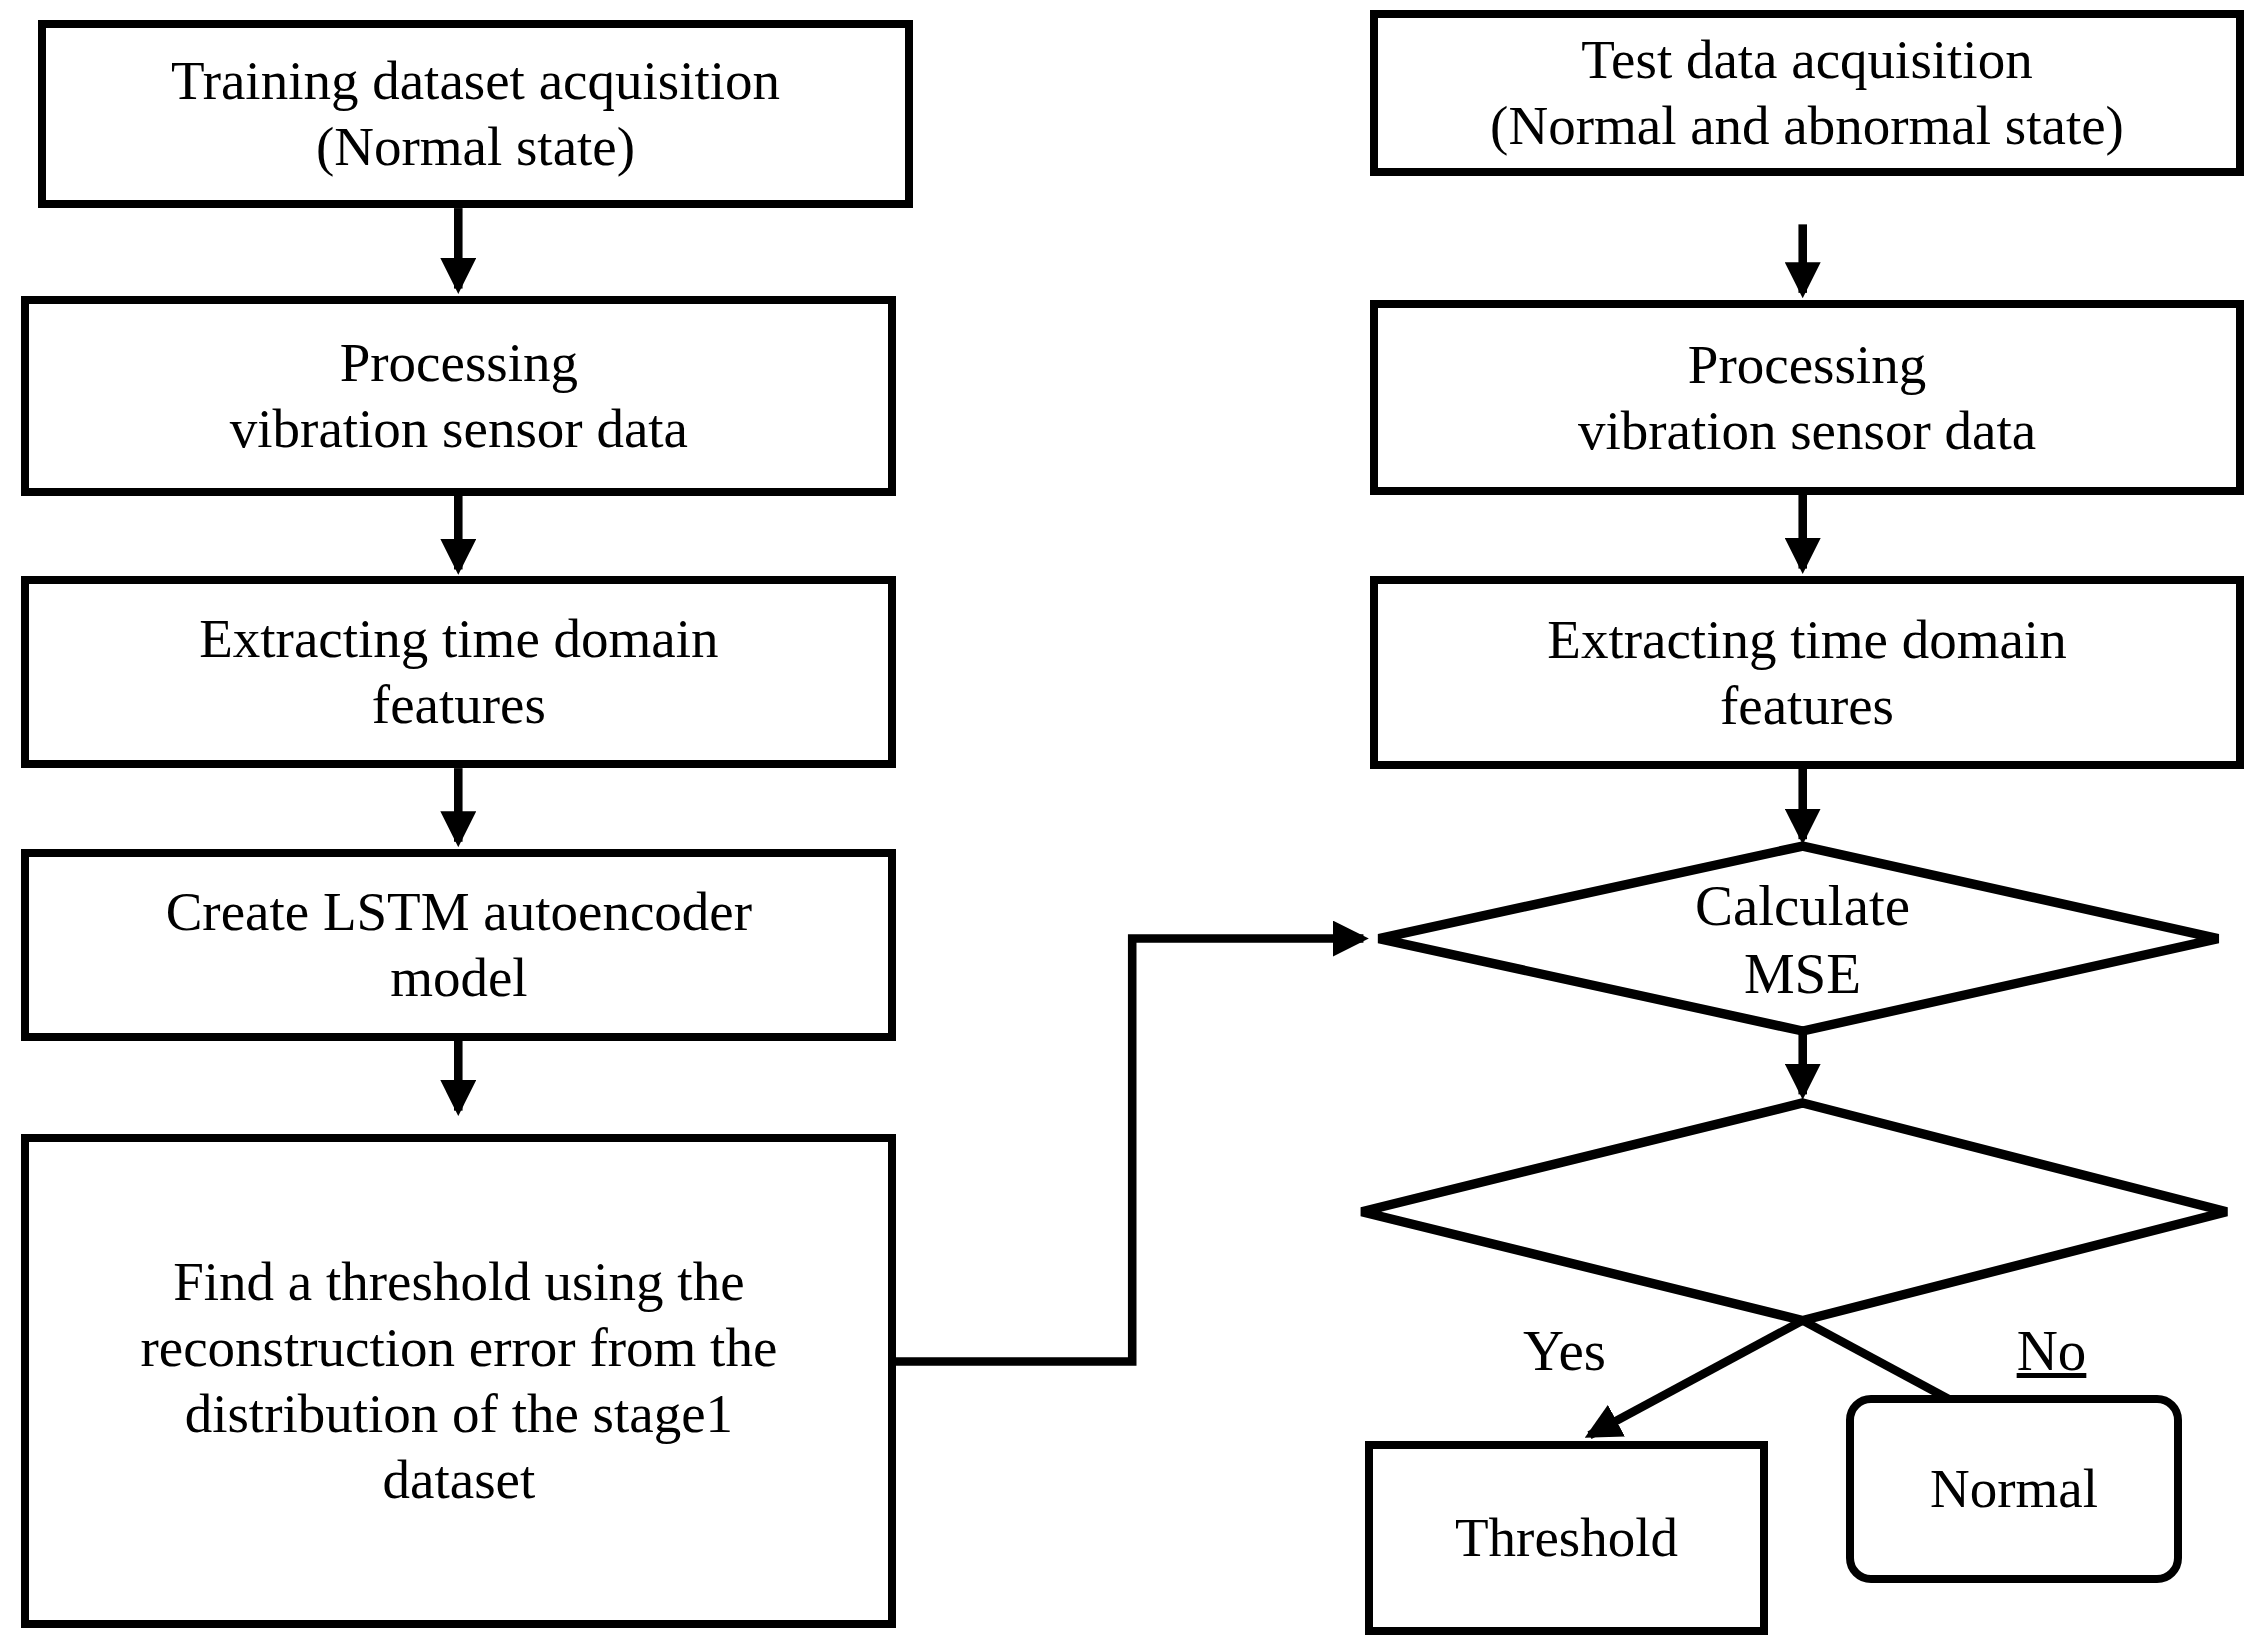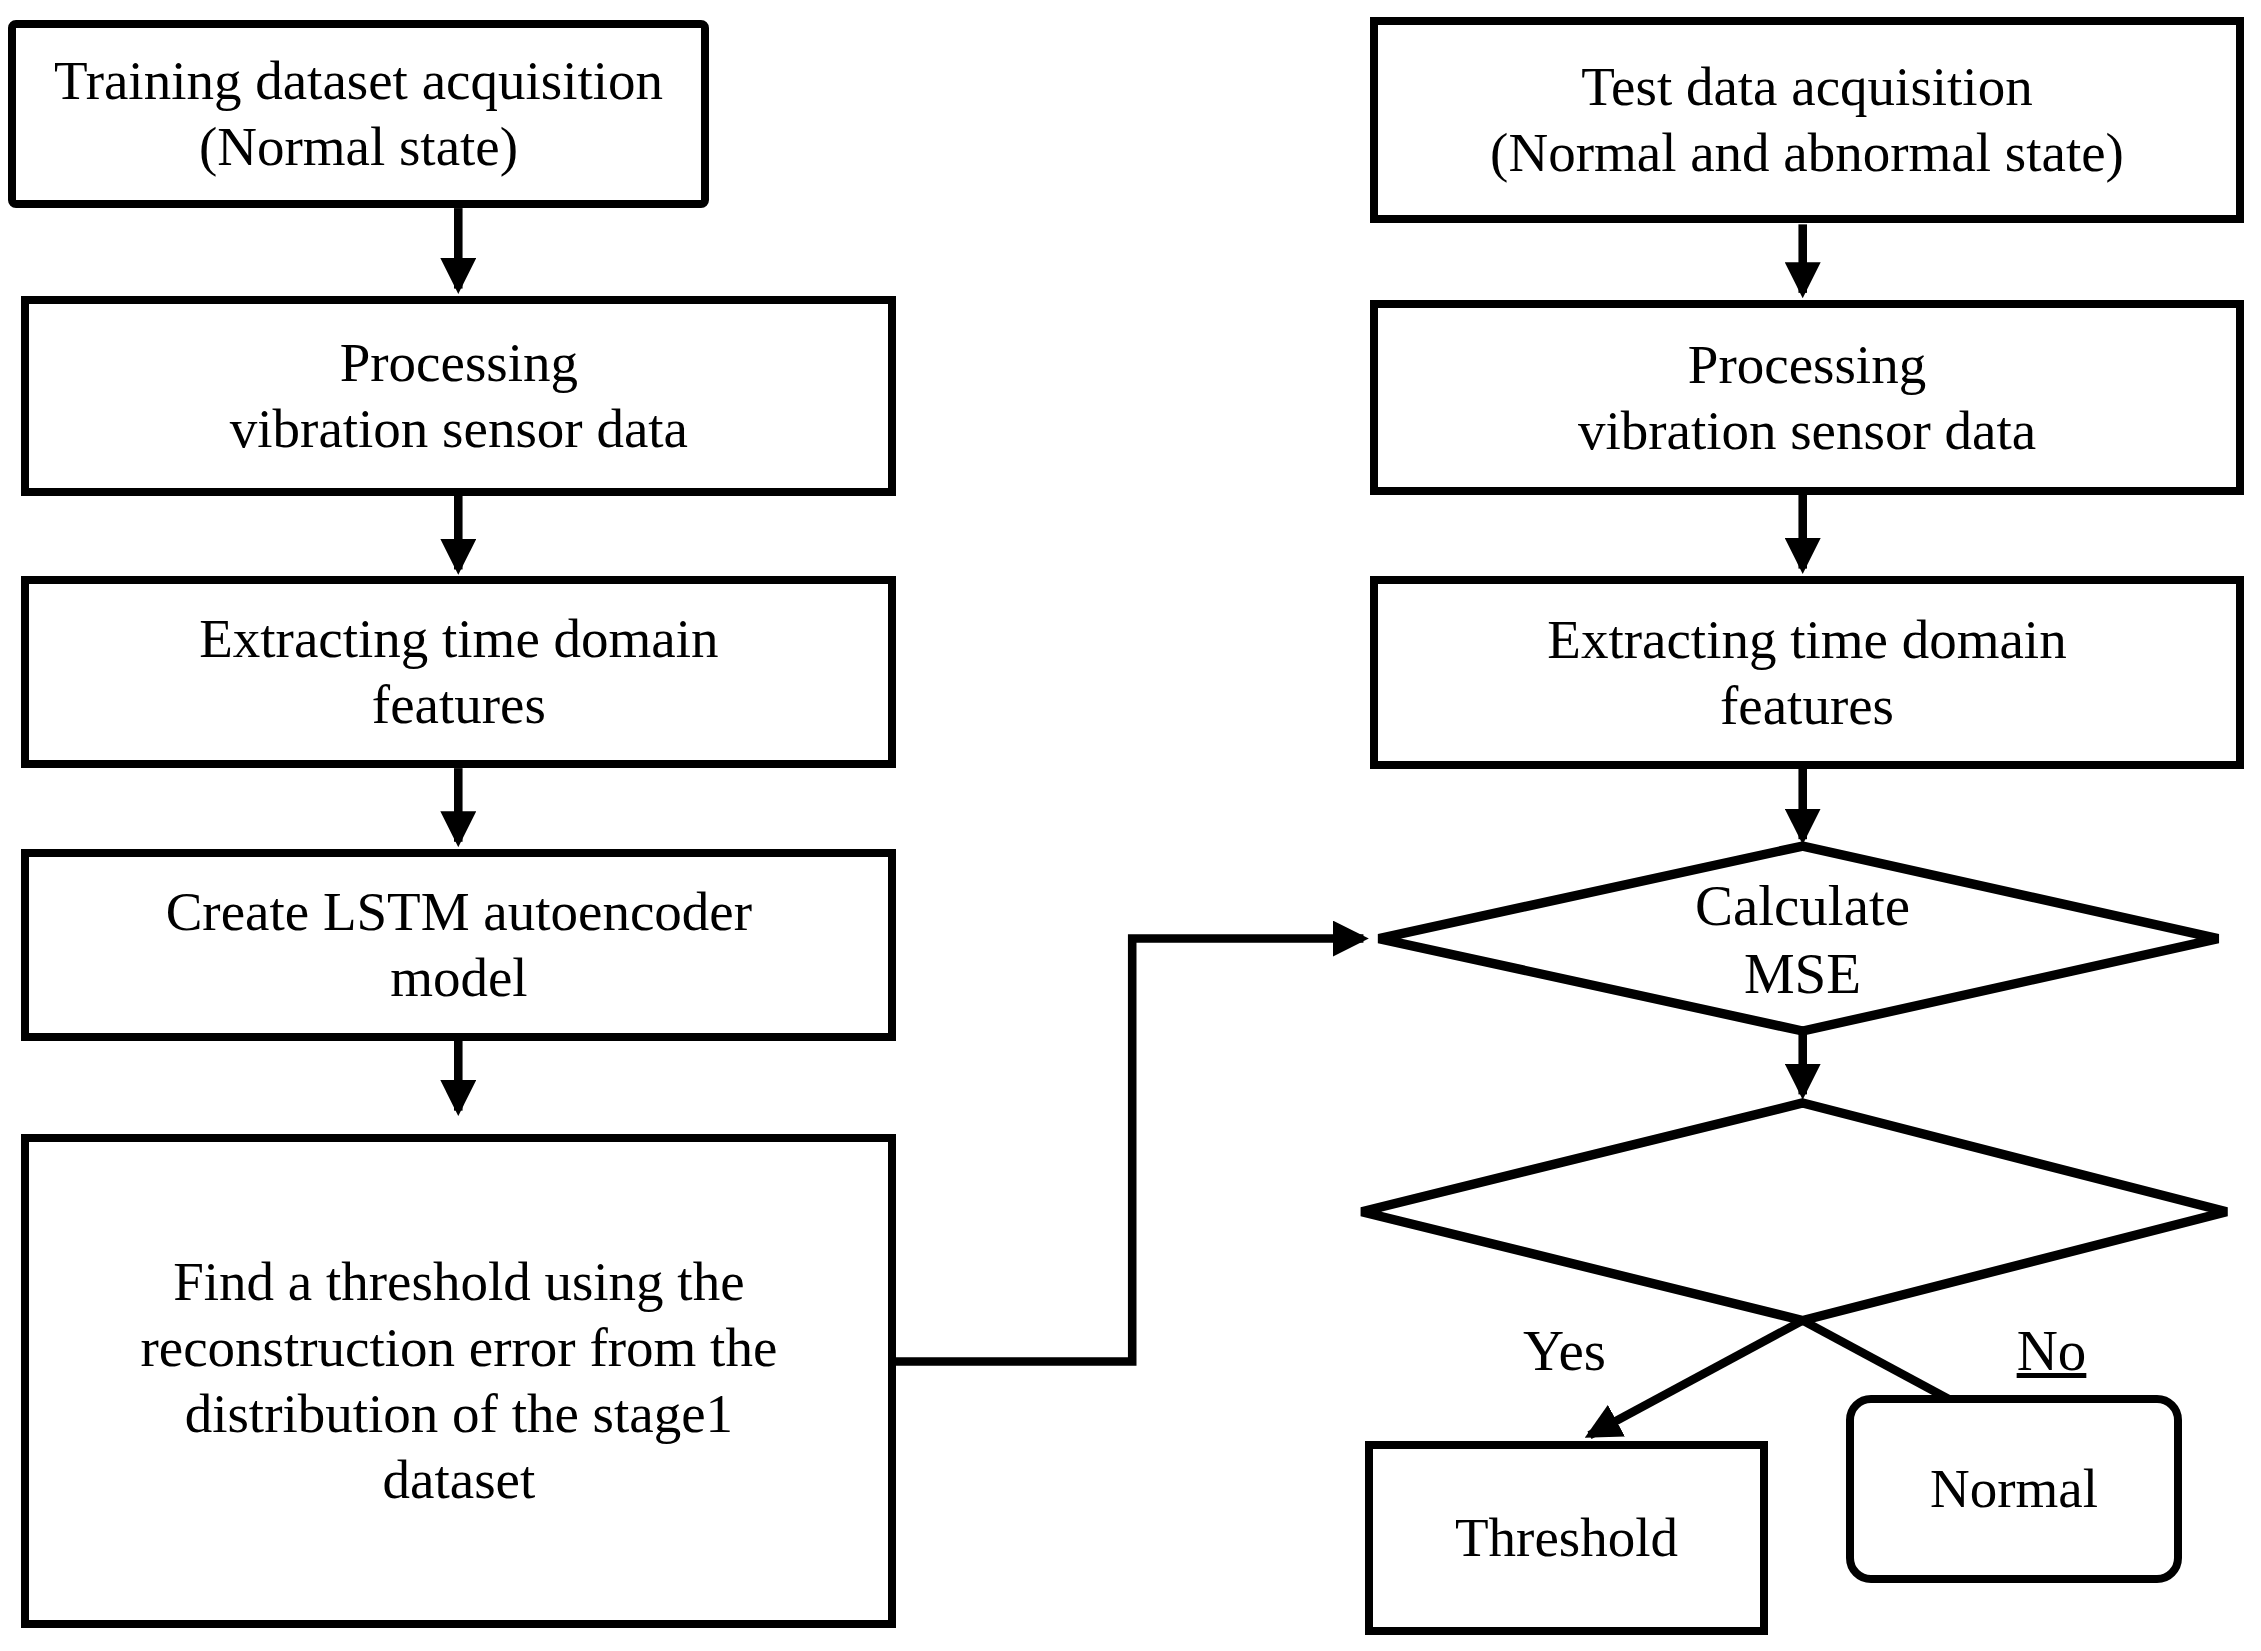--- a/index.html
+++ b/index.html
@@ -62,38 +62,38 @@
 
     <path d="M 1046 1590 L 1322 1590 L 1322 1096 L 1592 1096" fill="none" stroke="#000000" stroke-width="10" marker-end="url(#ah)"></path>
 
     <line x1="2105" y1="1542" x2="1856" y2="1676" stroke="#000000" stroke-width="10" marker-end="url(#ah)"></line>
     <line x1="2105" y1="1542" x2="2354" y2="1676" stroke="#000000" stroke-width="10" marker-end="url(#ah)"></line>
 
     <polygon points="2105,988 2590,1096 2105,1204 1610,1096" fill="#ffffff" stroke="#000000" stroke-width="11"></polygon>
     <polygon points="2105,1288 2600,1415 2105,1542 1590,1415" fill="#ffffff" stroke="#000000" stroke-width="11"></polygon>
   </svg>
 
-  <div class="node" style="left:8px; top:19.7px; width:701px; height:188px;border-radius:8px;">Training dataset acquisition
+  <div class="node" style="left:38px; top:19.7px; width:875px; height:188px;">Training dataset acquisition
 (Normal state)</div>
 
   <div class="node" style="left:21.4px; top:296px; width:875px; height:200px;">Processing
 vibration sensor data</div>
 
   <div class="node" style="left:21.4px; top:576px; width:875px; height:192px;">Extracting time domain
 features</div>
 
   <div class="node" style="left:21.4px; top:849px; width:875px; height:192px;">Create LSTM autoencoder
 model</div>
 
   <div class="node" style="left:21.4px; top:1134px; width:875px; height:494px;text-align:center;">Find a threshold using the
 reconstruction error from the
 distribution of the stage1
 dataset</div>
 
-  <div class="node" style="left:1370px; top:17px; width:874px; height:206px;">Test data acquisition
+  <div class="node" style="left:1370px; top:10px; width:874px; height:166px;">Test data acquisition
 (Normal and abnormal state)</div>
 
   <div class="node" style="left:1370px; top:300px; width:874px; height:195px;">Processing
 vibration sensor data</div>
 
   <div class="node" style="left:1370px; top:576px; width:874px; height:193px;">Extracting time domain
 features</div>
 
   <div class="floatlabel" style="left:1460px; top:863px; width:685px; height:154px;">Calculate
 MSE</div>

